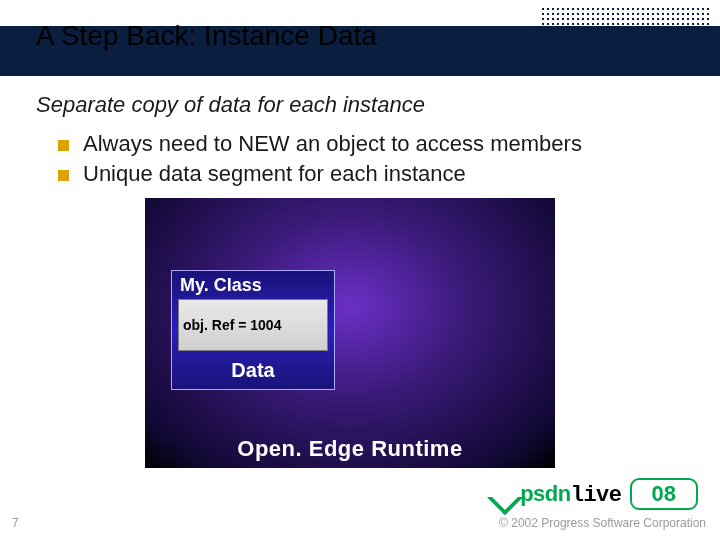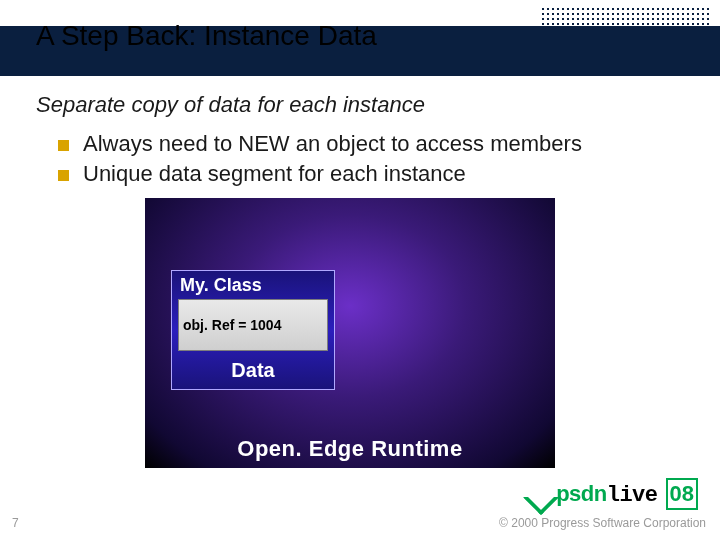--- a/index.html
+++ b/index.html
@@ -34,21 +34,21 @@
   .footer-note { position: absolute; left: 40px; bottom: 10px; font-size: 12px; color: #9a9a9a; }
   .copyright { position: absolute; right: 14px; bottom: 10px; font-size: 12px; color: #9a9a9a; }
 
   
   .logo { position: absolute; right: 22px; bottom: 30px; display: flex; align-items: center; gap: 6px; }
   .logo-mark { width: 24px; height: 24px; position: relative; }
   .logo-mark::before { content: ''; position: absolute; left: 2px; top: 2px; width: 18px; height: 18px; border: 4px solid #00a94f; border-top-color: transparent; border-left-color: transparent; transform: rotate(45deg); border-radius: 2px; }
   .logo-text { font-size: 22px; font-weight: bold; letter-spacing: -0.5px; }
   .logo-psdn { color: #00a94f; }
   .logo-live { color: #000; font-family: Liberation Mono, monospace; }
-  .logo-year { font-size: 22px; font-weight: bold; color: #00a94f; padding: 1px 2px; border: 2px solid #00a94f; border-radius: 0; margin-left: 2px; }
+  .logo-year { font-size: 22px; font-weight: bold; color: #00a94f; padding: 1px 20px; border: 2px solid #00a94f; border-radius: 9px; margin-left: 2px; }
 </style>
 </head>
 <body>
 
 <div class="slide">
 
   <div class="title-bar">
     <div class="dot-grid">
 
       <span></span>
@@ -241,21 +241,21 @@
   <div class="diagram">
     <div class="instance-box">
       <div class="instance-title">My. Class</div>
       <div class="objref-bar">obj. Ref = 1004</div>
       <div class="data-label">Data</div>
     </div>
     <div class="runtime-label">Open. Edge Runtime</div>
   </div>
 
   <div class="page-num">7</div>
-  <div class="copyright">© 2000 Progress Software Corporation</div>
+  <div class="copyright">© 2002 Progress Software Corporation</div>
 
   <div class="logo">
     <div class="logo-mark"></div>
     <span class="logo-text">
       <span class="logo-psdn">psdn</span><span class="logo-live">live</span>
     </span>
     <span class="logo-year">08</span>
   </div>
 
 </div>

